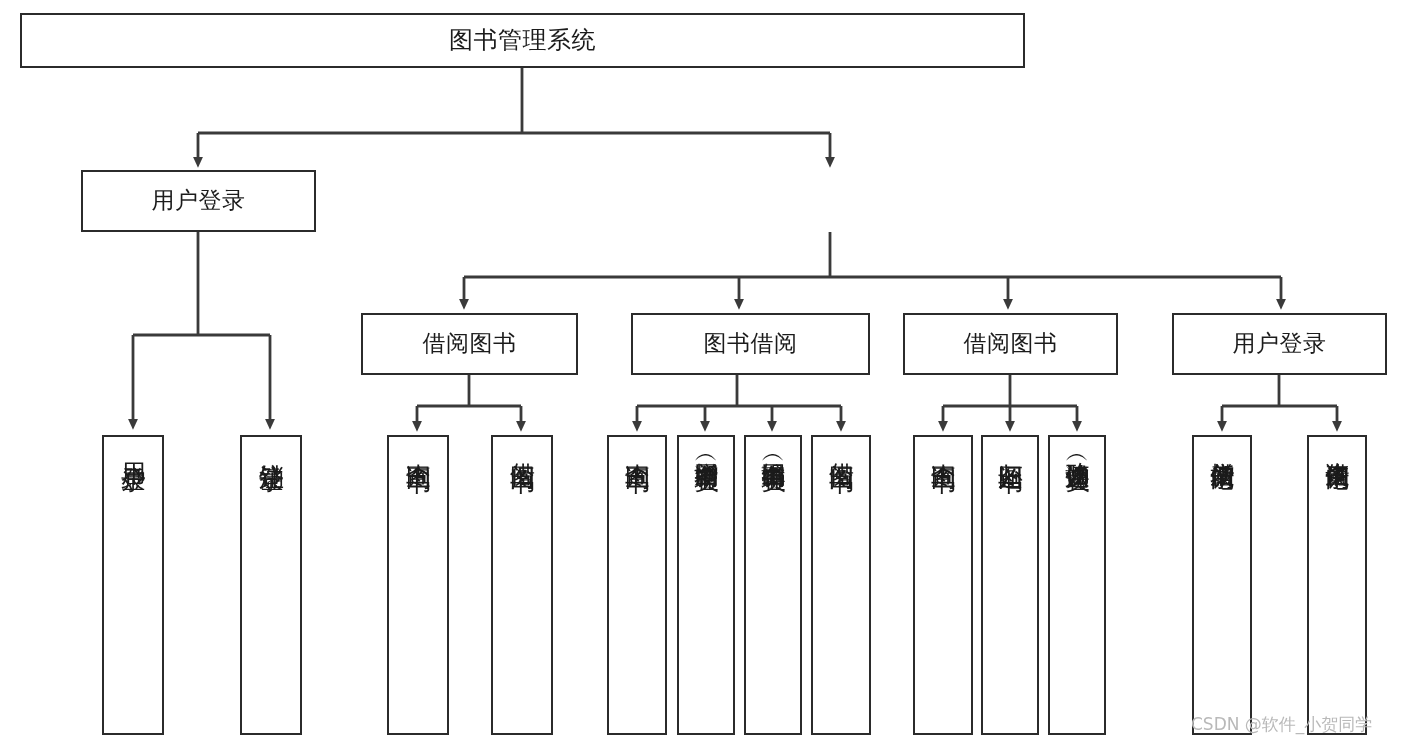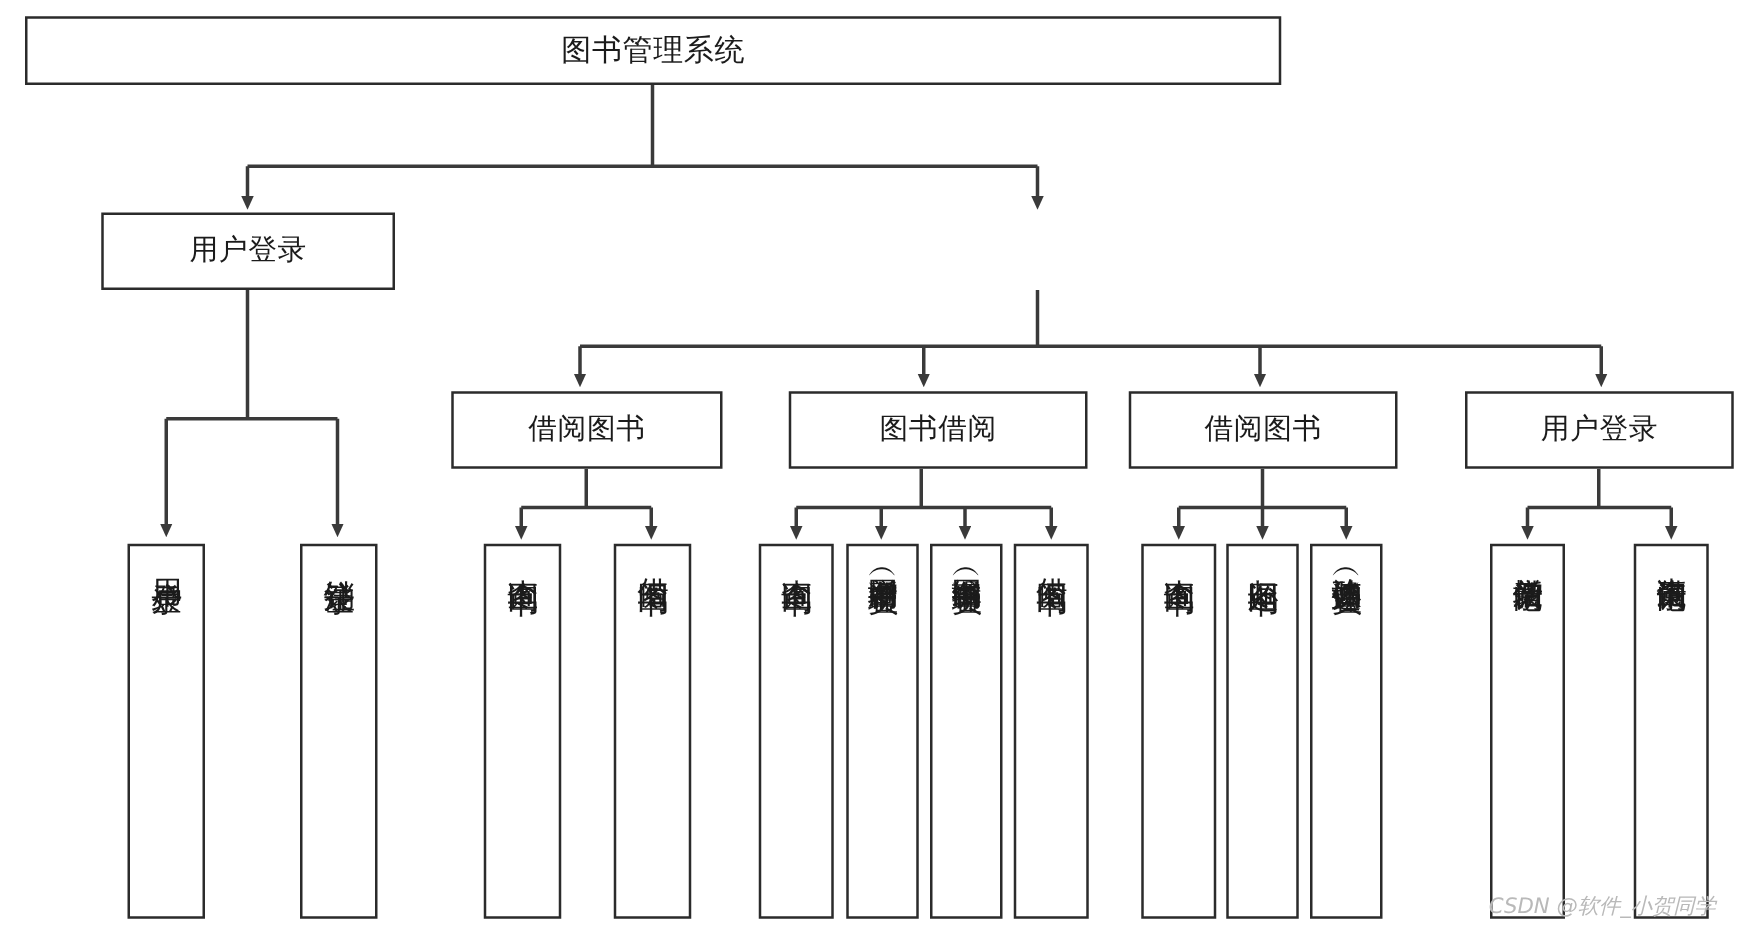--- a/index.html
+++ b/index.html
@@ -68,21 +68,20 @@
   }
   #watermark {
     position: absolute;
     left: 1191px;
     top: 713px;
     font-size: 17px;
     color: #b9b9b9;
     white-space: nowrap;
     z-index: 5;
     font-family: "DejaVu Sans", "Liberation Sans", sans-serif;
-    font-style: italic;
   }
 </style>
 </head>
 <body>
 
 <div id="canvas">
 
   <svg id="wires" viewBox="0 0 1405 747" width="1405" height="747">
     <defs>
       <marker id="arrow" markerWidth="11" markerHeight="11" refX="1.2" refY="5" orient="auto" markerUnits="userSpaceOnUse">

